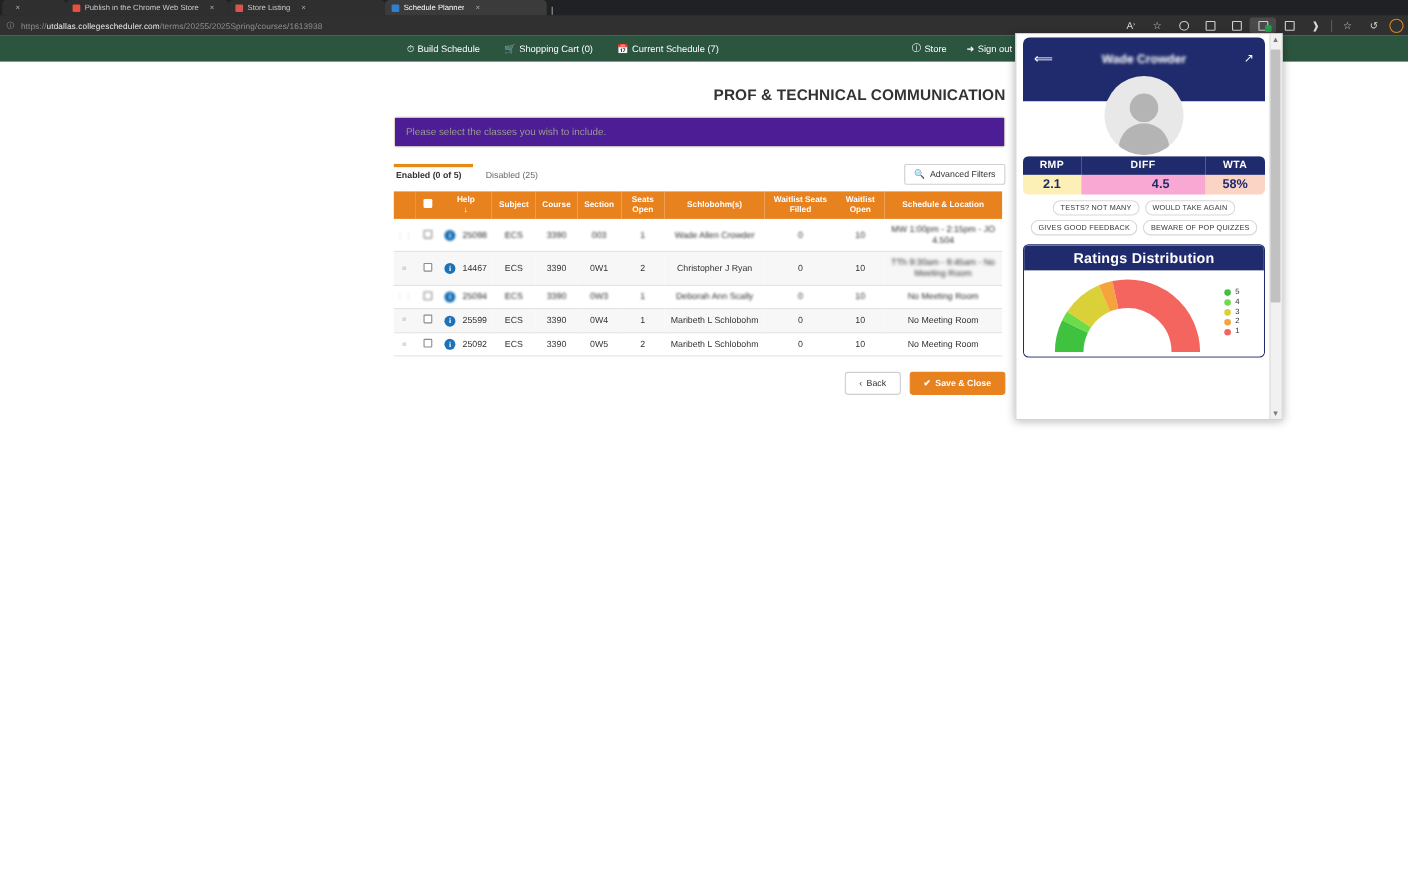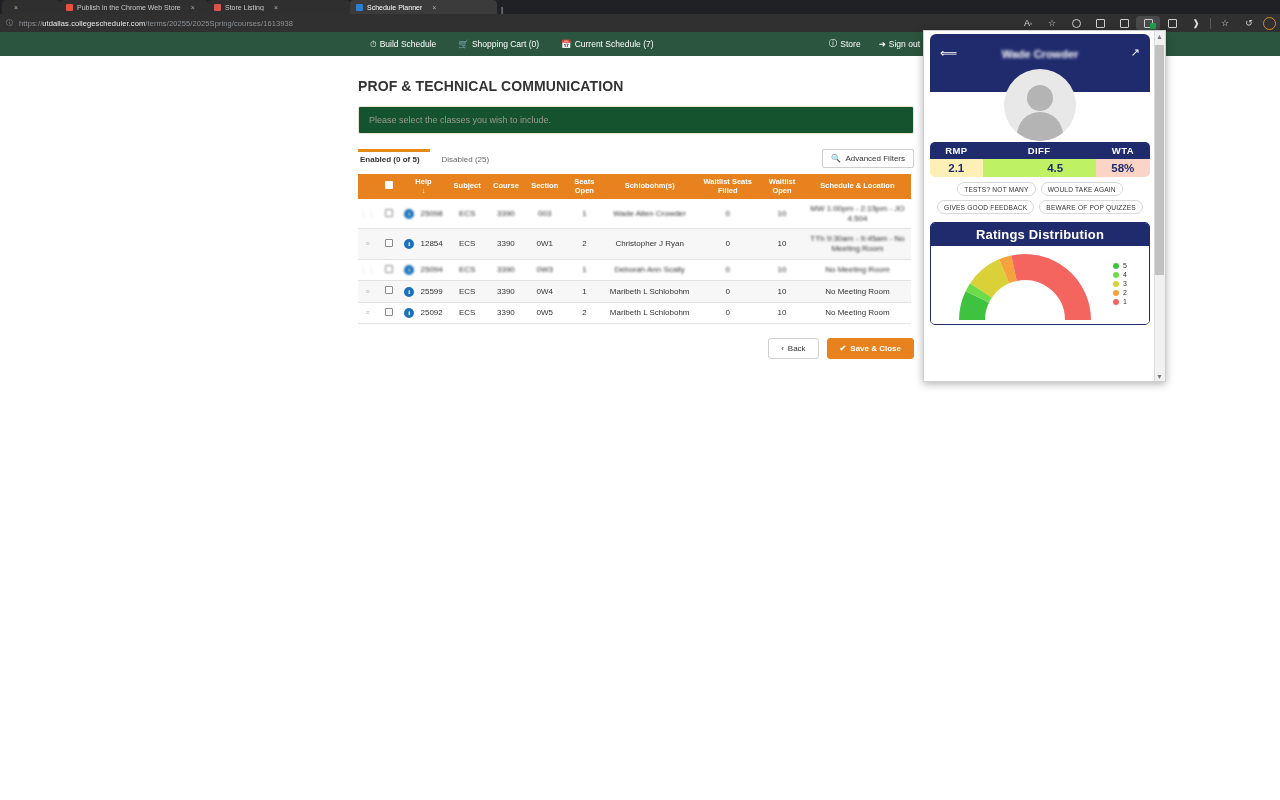--- a/index.html
+++ b/index.html
@@ -95,26 +95,26 @@
   .navbar .navright { position: absolute; right: 360px; display: flex; gap: 18px; align-items: center; }
   .navbar a { color: #ffffff; text-decoration: none; display: flex; align-items: center; gap: 3px; }
 
   .page { width: 1280px; background: #ffffff; }
   .content { width: 556px; margin-left: 358px; padding-top: 18px; }
 
   h1.course-code {
     font-size: 19px; font-weight: 400; color: #333; letter-spacing: .2px;
   }
   h2.course-title {
-    font-size: 14px; font-weight: 700; color: #333; margin-top: 4px; letter-spacing: .1px;
+    font-size: 14px; font-weight: 700; color: #333; margin-top: 4px; letter-spacing: .1px; text-align: right;
   }
 
   .notice {
     margin-top: 12px;
-    background: #14532d;
+    background: #4c1d95;
     border: 1px solid #e8e3cf;
     color: #9a9a8e;
     font-size: 9px;
     padding: 8px 10px;
     border-radius: 2px;
   }
 
   .tabsrow {
     margin-top: 14px;
     display: flex;
@@ -233,21 +233,21 @@
   .stats-table { width:100%; border-collapse:collapse; border-radius:5px; overflow:hidden; }
   .stats-table th {
     background:#202b6d; color:#fff; font-size:9.5px; font-weight:700;
     padding:3px 0; text-align:center; letter-spacing:.4px;
   }
   .stats-table td {
     font-size:11.5px; font-weight:700; color:#202b6d;
     text-align:center; padding:3px 0;
   }
   .stats-table td.c-rmp { background:#fdf0b7; }
-  .stats-table td.c-diff { background:#bef264;padding-left:32px; }
+  .stats-table td.c-diff { background:#f9a8d4;padding-left:32px; }
   .stats-table td.c-wta { background:#fbd4c5; }
 
   .tags { margin-top:5px; display:flex; flex-wrap:wrap; justify-content:center; gap:4px 5px; }
   .tag {
     border:1px solid #d8d8d8; border-radius:10px;
     font-size:6.6px; color:#333; padding:2.5px 6px;
     background:#fff; white-space:nowrap; letter-spacing:.2px;
   }
 
   .ratings-card {
@@ -402,21 +402,21 @@
             <td>Wade Allen Crowder</td>
             <td>0</td>
             <td class="lnk-t">10</td>
             <td>MW 1:00pm - 2:15pm - JO 4.504</td>
           </tr>
 
           <tr class="blurpartial">
             <td><span class="drag">≡</span></td>
             <td><span class="chk"></span></td>
             <td><span class="info-icon">i</span>
-              <span style="margin-left:4px">12854</span></td>
+              <span style="margin-left:4px">14467</span></td>
             <td>ECS</td>
             <td>3390</td>
             <td>0W1</td>
             <td class="lnk">2</td>
             <td>Christopher J Ryan</td>
             <td>0</td>
             <td class="lnk-t">10</td>
             <td class="blurcell">TTh 9:30am - 9:45am - No Meeting Room</td>
           </tr>
 

